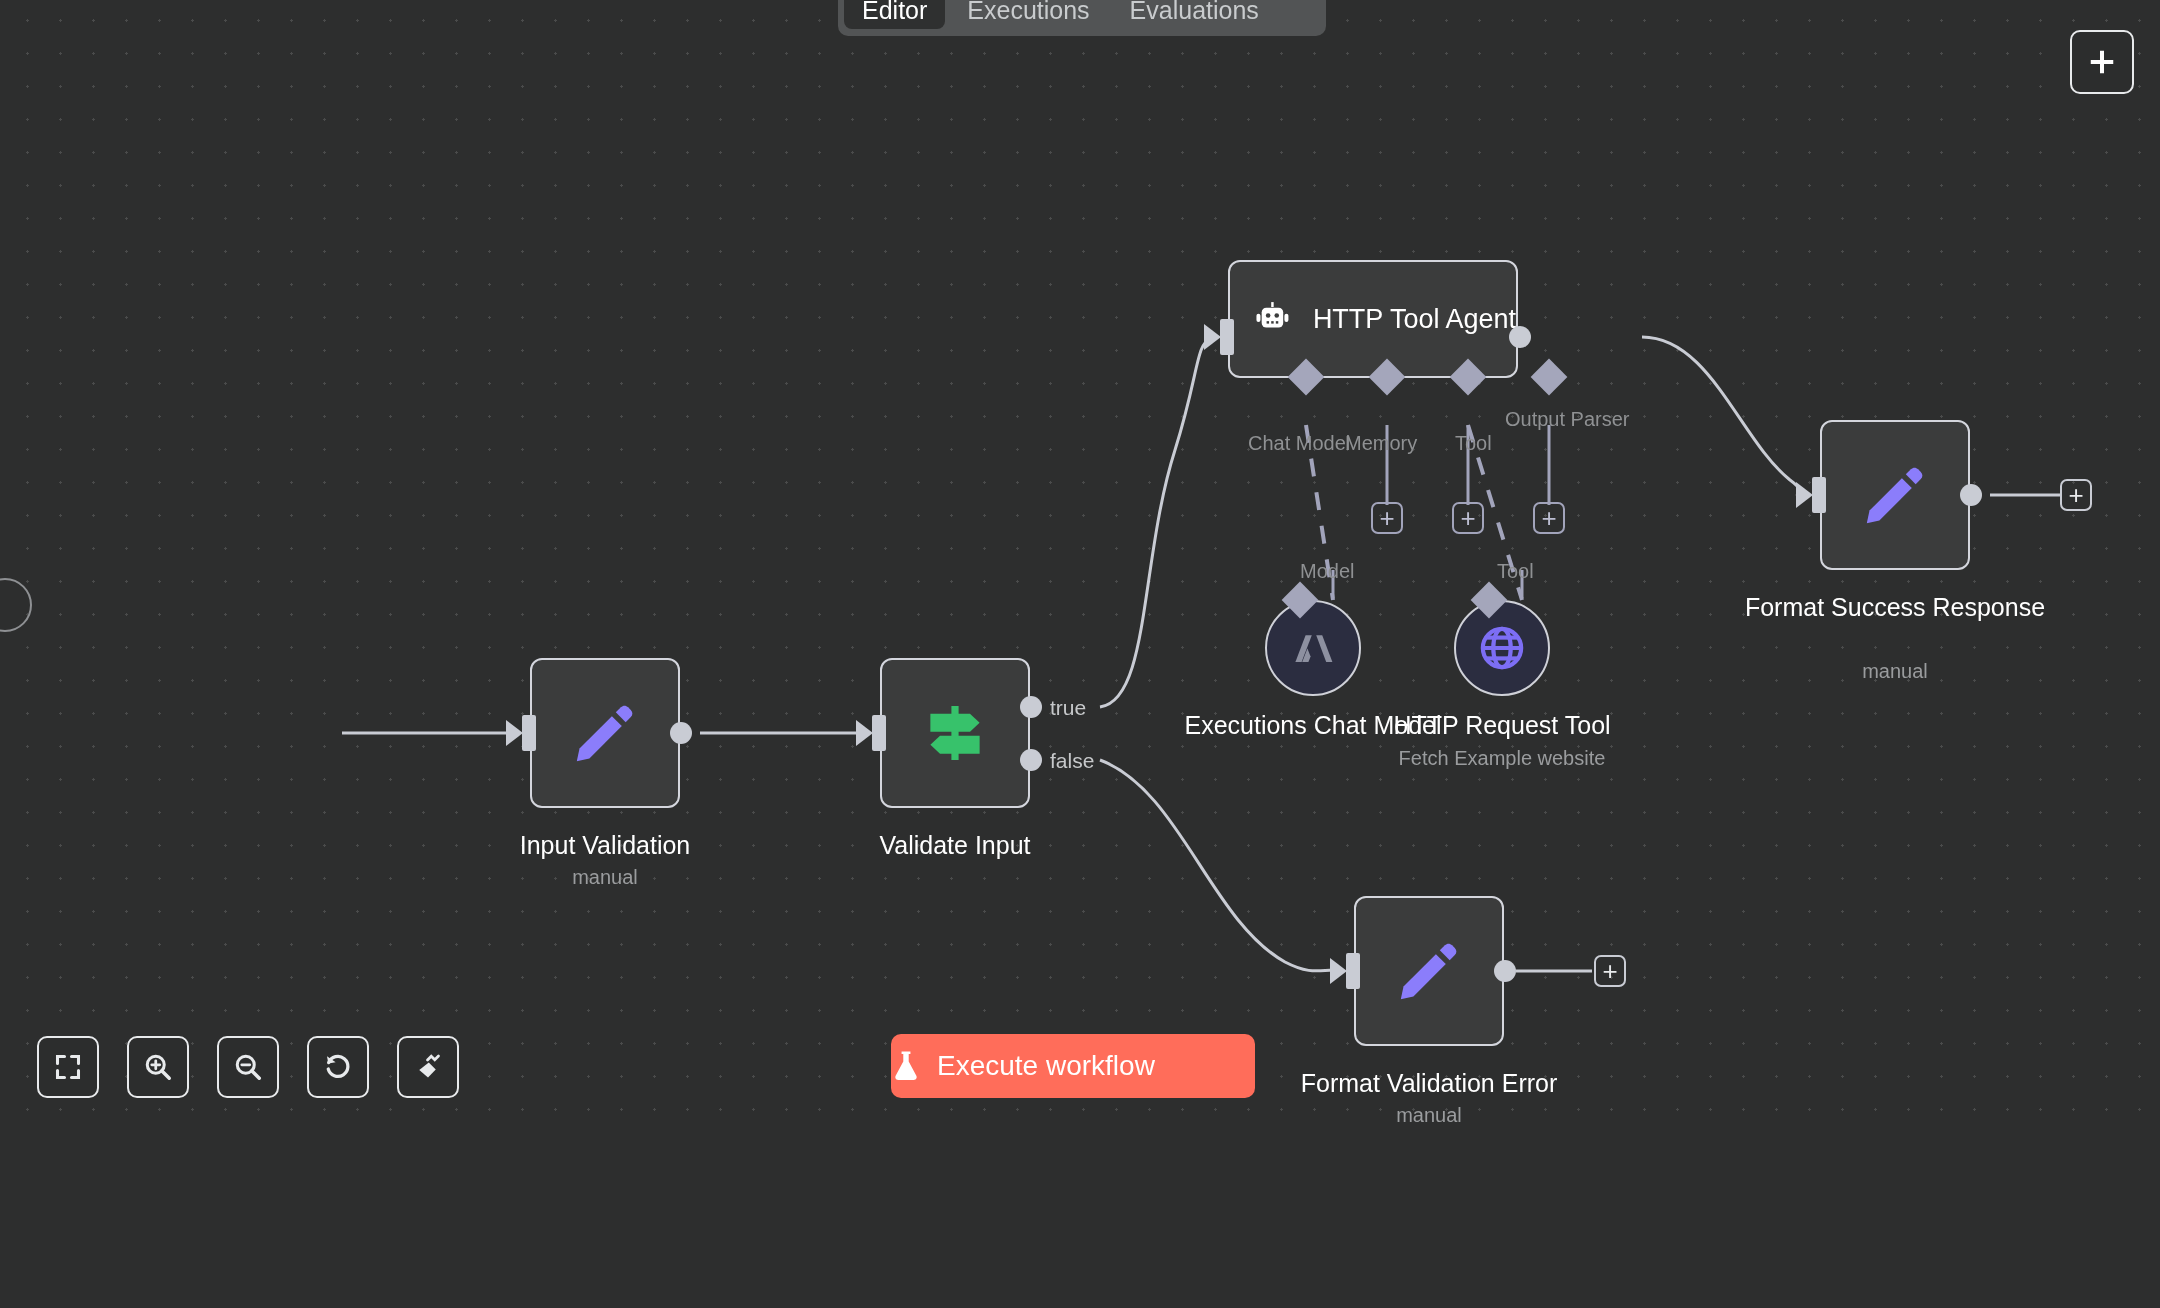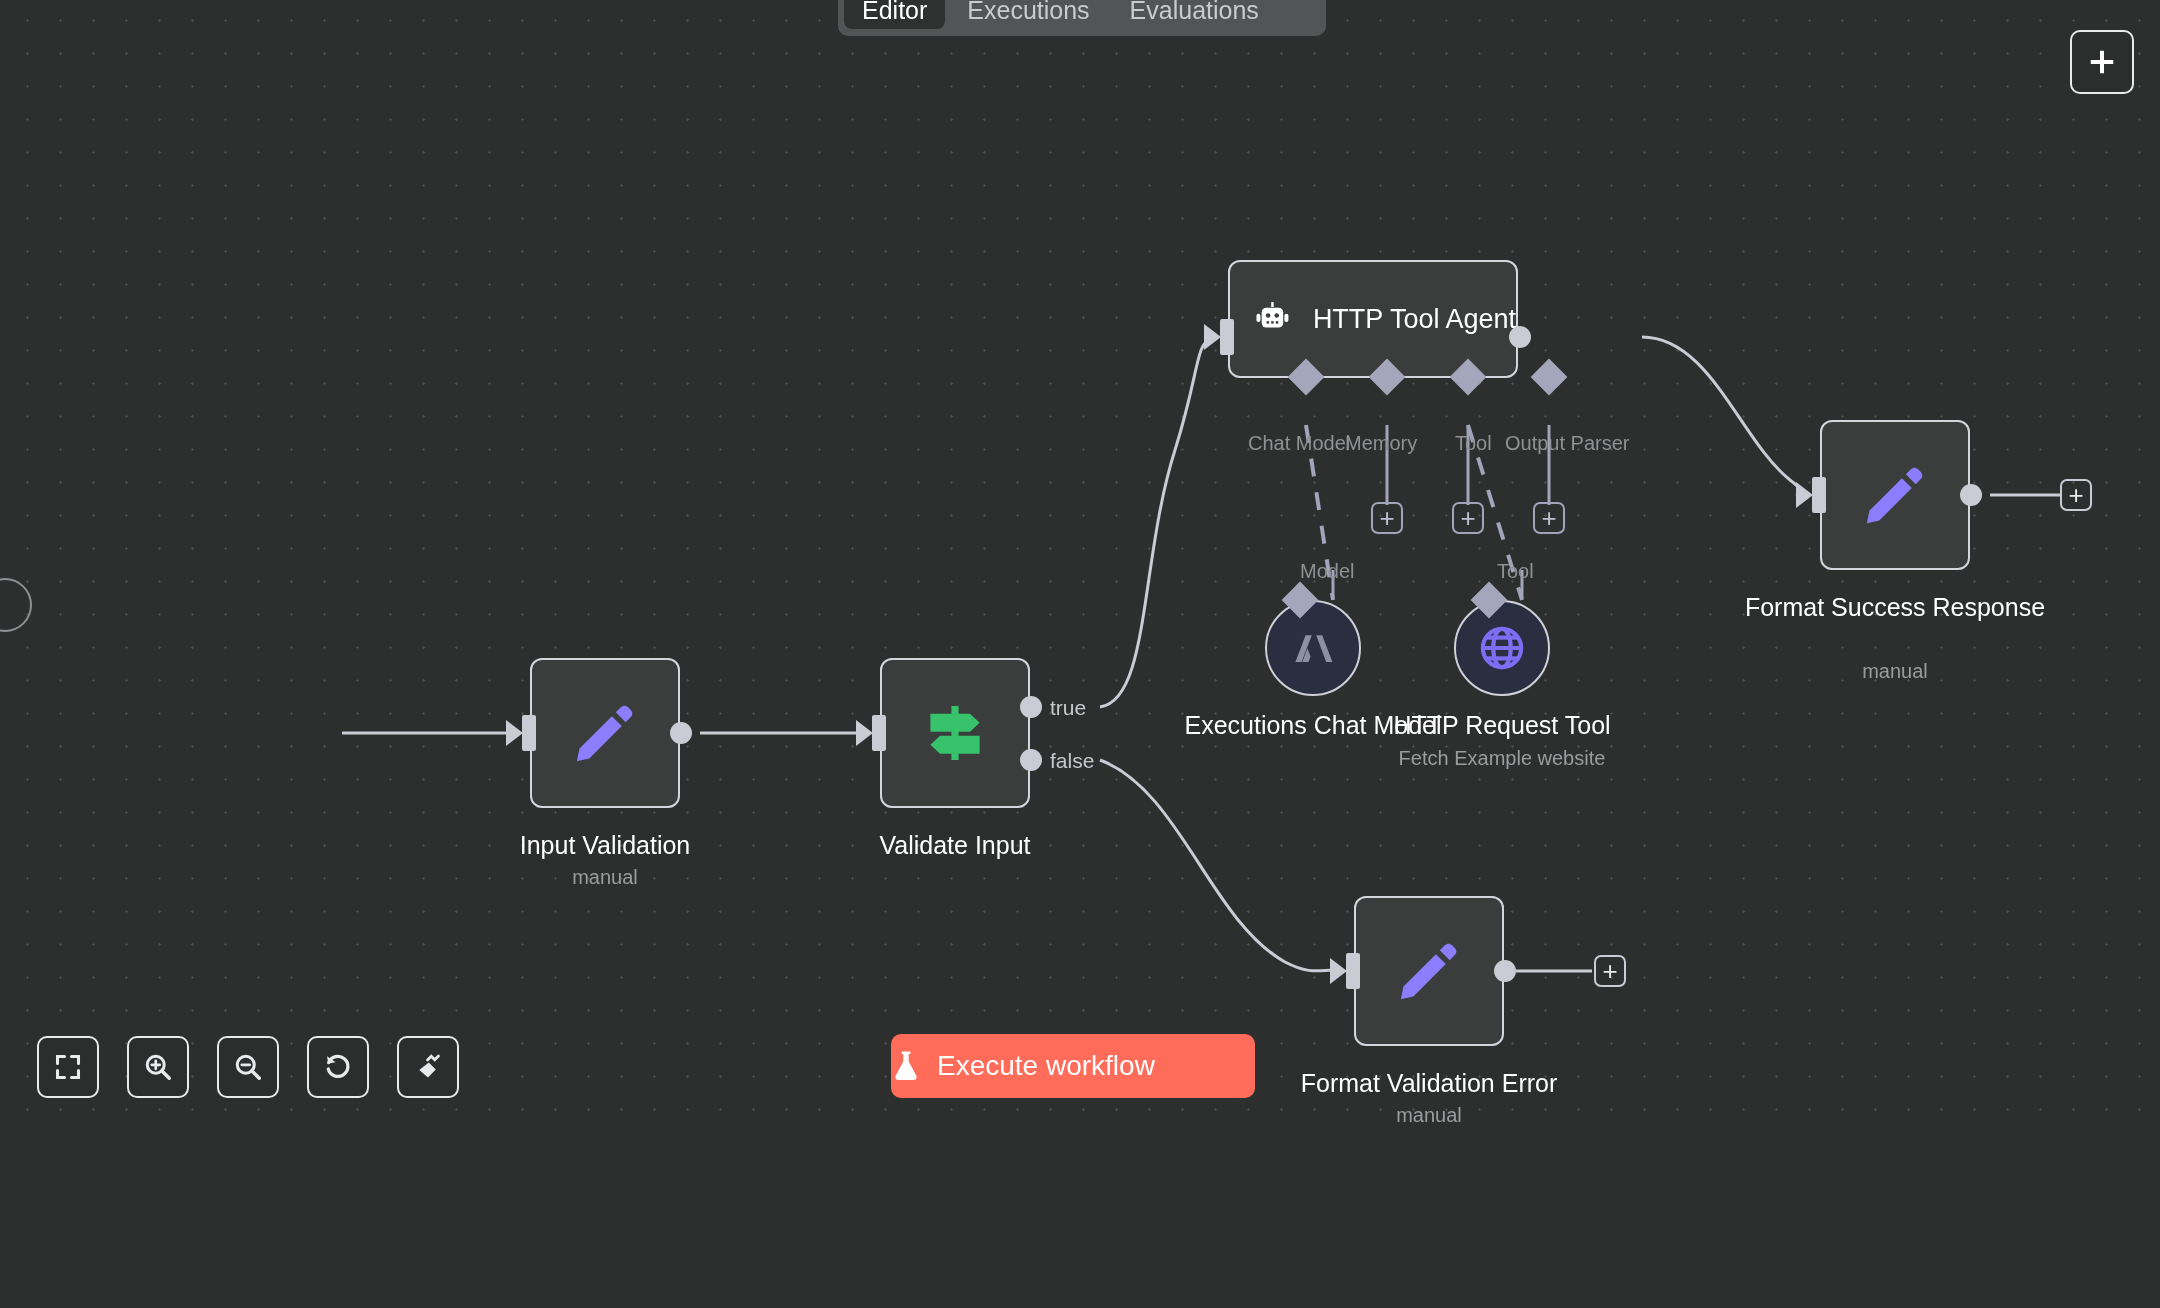--- a/index.html
+++ b/index.html
@@ -252,21 +252,21 @@
 
     <div class="diamond" style="left:65px; top:104px;"></div>
     <div class="diamond" style="left:146px; top:104px;"></div>
     <div class="diamond" style="left:227px; top:104px;"></div>
     <div class="diamond" style="left:308px; top:104px;"></div>
   </div>
 
   <div class="conn-label" style="left:1248px; top:432px;">Chat Model</div>
   <div class="conn-label" style="left:1345px; top:432px;">Memory</div>
   <div class="conn-label" style="left:1455px; top:432px;">Tool</div>
-  <div class="conn-label" style="left:1505px; top:432px;text-align:right;">Output Parser</div>
+  <div class="conn-label" style="left:1505px; top:408px;text-align:right;">Output Parser</div>
 
   <div class="plus-btn lav" style="left:1371px; top:502px;">+</div>
   <div class="plus-btn lav" style="left:1452px; top:502px;">+</div>
   <div class="plus-btn lav" style="left:1533px; top:502px;">+</div>
 
   <div class="conn-label" style="left:1300px; top:560px;">Model</div>
   <div class="conn-label" style="left:1497px; top:560px;">Tool</div>
 
   <div class="node" id="anthropic" style="left:1265px; top:600px;">
     <div class="diamond" style="left:22px; top:-13px; z-index:14;"></div>

